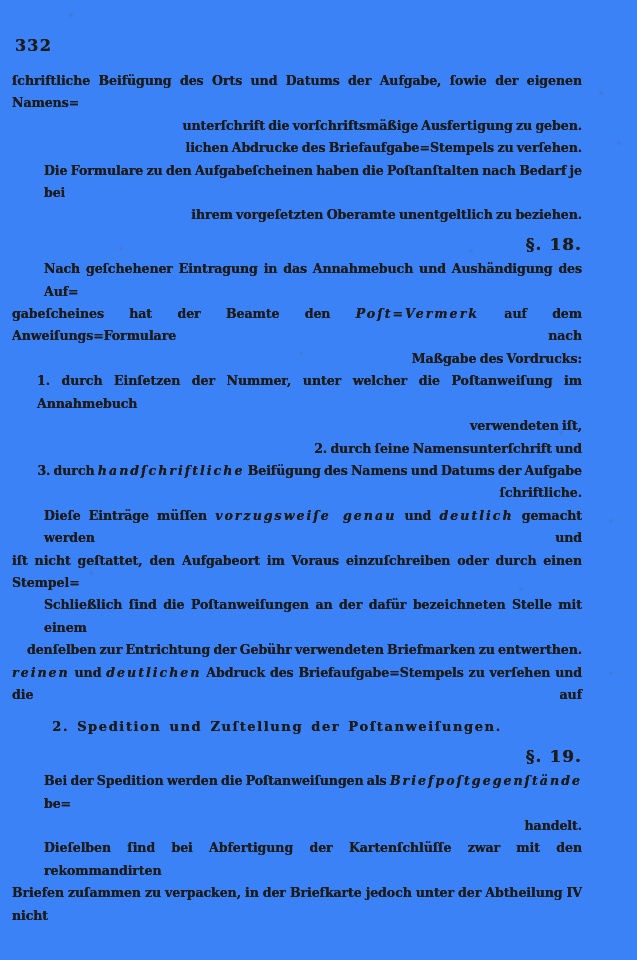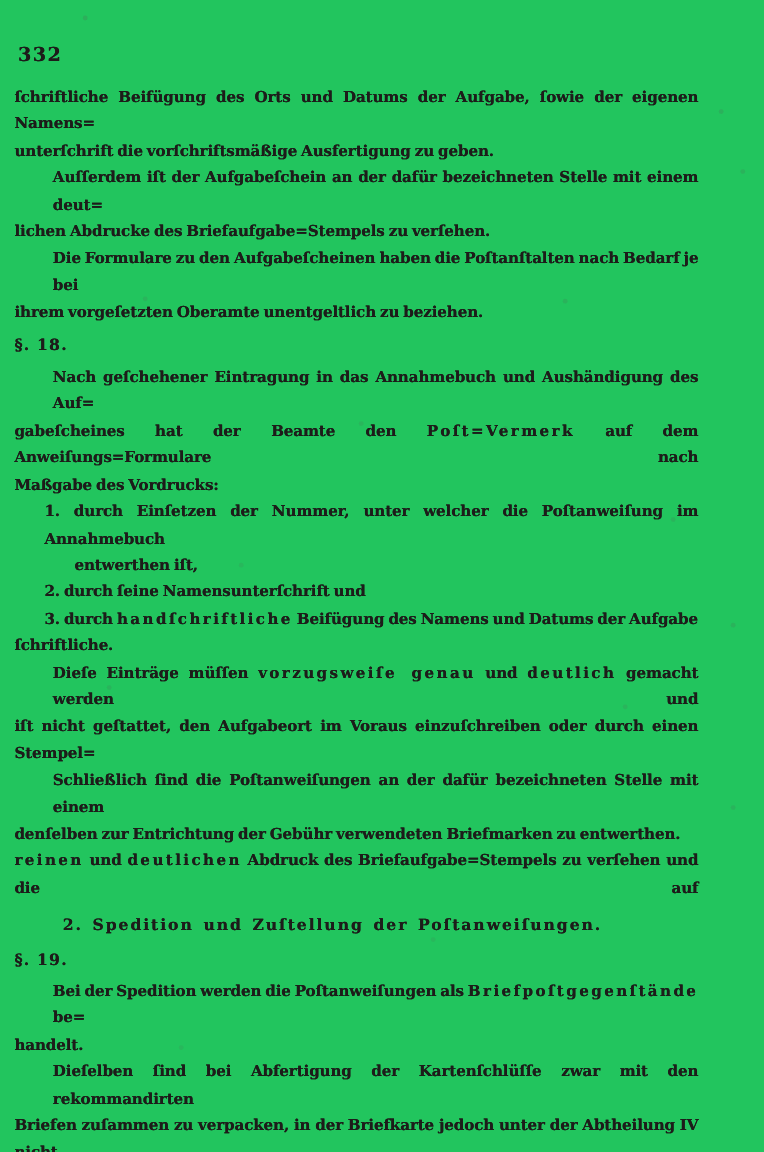--- a/index.html
+++ b/index.html
@@ -1,50 +1,50 @@
 <!DOCTYPE html>
 <html lang="de"><head>
 <meta charset="utf-8">
 <style>
   html,body { margin:0; padding:0; background:#e8e8e4; }
   .page {
     position:relative;
     width:637px; height:960px;
     margin:0 auto;
-    background:#22c55e;
+    background:#3b82f6;
     color:#1d1c1a;
     font-family:"DejaVu Serif", serif;
     font-weight:700;
     overflow:hidden;
   }
   .page-number {
     position:absolute; left:15px; top:36px;
     font-size:16px; letter-spacing:1.2px;
     text-shadow:0 0 .3px currentColor;
   }
   .page-body {
     position:absolute; left:12px; top:70px; width:570px;
   }
   .line {
     font-size:12.6px;
     line-height:22.4px;
     letter-spacing:-0.1px;
     word-spacing:-1px;
-    text-align:left;
+    text-align:right;
     text-shadow:0 0 .3px currentColor;
     white-space:normal;
   }
   .line.fill { text-align:justify; text-align-last:justify; }
   .line.first { padding-left:32px; }
   .line.item  { padding-left:25px; }
   .line.itemc { padding-left:50px; }
-  .gesperrt { letter-spacing:2px; word-spacing:1px; }
+  .gesperrt { letter-spacing:2px; word-spacing:1px;font-style:italic; }
   .heading {
-    font-size:13px; line-height:22.4px;
-    text-align:left;
+    font-size:17px; line-height:22.4px;
+    text-align:right;
     margin:6px 0 3px;
     letter-spacing:1px;
     text-shadow:0 0 .3px currentColor;
   }
   .subheading {
     font-size:13px; line-height:22.4px;
     text-align:center;
     margin:10px 0 2px;
     letter-spacing:1.6px; word-spacing:2px;
     transform:translateX(-20px);
@@ -74,30 +74,29 @@
   }
 </style>
 </head>
 <body>
 
 <div class="page">
   <div class="page-number">332</div>
   <div class="page-body" id="page-body">
       <div class="line flush fill"><span>ſchriftliche Beifügung des Orts und Datums der Aufgabe, ſowie der eigenen Namens=</span></div>
       <div class="line flush"><span>unterſchrift die vorſchriftsmäßige Ausfertigung zu geben.</span></div>
-      <div class="line first fill"><span>Auſſerdem iſt der Aufgabeſchein an der dafür bezeichneten Stelle mit einem deut=</span></div>
       <div class="line flush"><span>lichen Abdrucke des Briefaufgabe=Stempels zu verſehen.</span></div>
       <div class="line first fill"><span>Die Formulare zu den Aufgabeſcheinen haben die Poſtanſtalten nach Bedarf je bei</span></div>
       <div class="line flush"><span>ihrem vorgeſetzten Oberamte unentgeltlich zu beziehen.</span></div>
       <div class="heading">§. 18.</div>
       <div class="line first fill"><span>Nach geſchehener Eintragung in das Annahmebuch und Aushändigung des Auf=</span></div>
       <div class="line flush fill"><span>gabeſcheines hat der Beamte den </span><span class="gesperrt">Poſt=Vermerk</span><span> auf dem Anweiſungs=Formulare nach</span></div>
       <div class="line flush"><span>Maßgabe des Vordrucks:</span></div>
       <div class="line item fill"><span>1. durch Einſetzen der Nummer, unter welcher die Poſtanweiſung im Annahmebuch</span></div>
-      <div class="line itemc"><span>entwerthen iſt,</span></div>
+      <div class="line itemc"><span>verwendeten iſt,</span></div>
       <div class="line item"><span>2. durch ſeine Namensunterſchrift und</span></div>
       <div class="line item"><span>3. durch </span><span class="gesperrt">handſchriftliche</span><span> Beifügung des Namens und Datums der Aufgabe</span></div>
       <div class="line flush"><span>ſchriftliche.</span></div>
       <div class="line first fill"><span>Dieſe Einträge müſſen </span><span class="gesperrt">vorzugsweiſe genau</span><span> und </span><span class="gesperrt">deutlich</span><span> gemacht werden und</span></div>
       <div class="line flush fill"><span>iſt nicht geſtattet, den Aufgabeort im Voraus einzuſchreiben oder durch einen Stempel=</span></div>
       <div class="line first fill"><span>Schließlich ſind die Poſtanweiſungen an der dafür bezeichneten Stelle mit einem</span></div>
       <div class="line flush"><span>denſelben zur Entrichtung der Gebühr verwendeten Briefmarken zu entwerthen.</span></div>
       <div class="line flush fill"><span class="gesperrt">reinen</span><span> und </span><span class="gesperrt">deutlichen</span><span> Abdruck des Briefaufgabe=Stempels zu verſehen und die auf</span></div>
       <div class="subheading">2. Spedition und Zuſtellung der Poſtanweiſungen.</div>
       <div class="heading">§. 19.</div>

